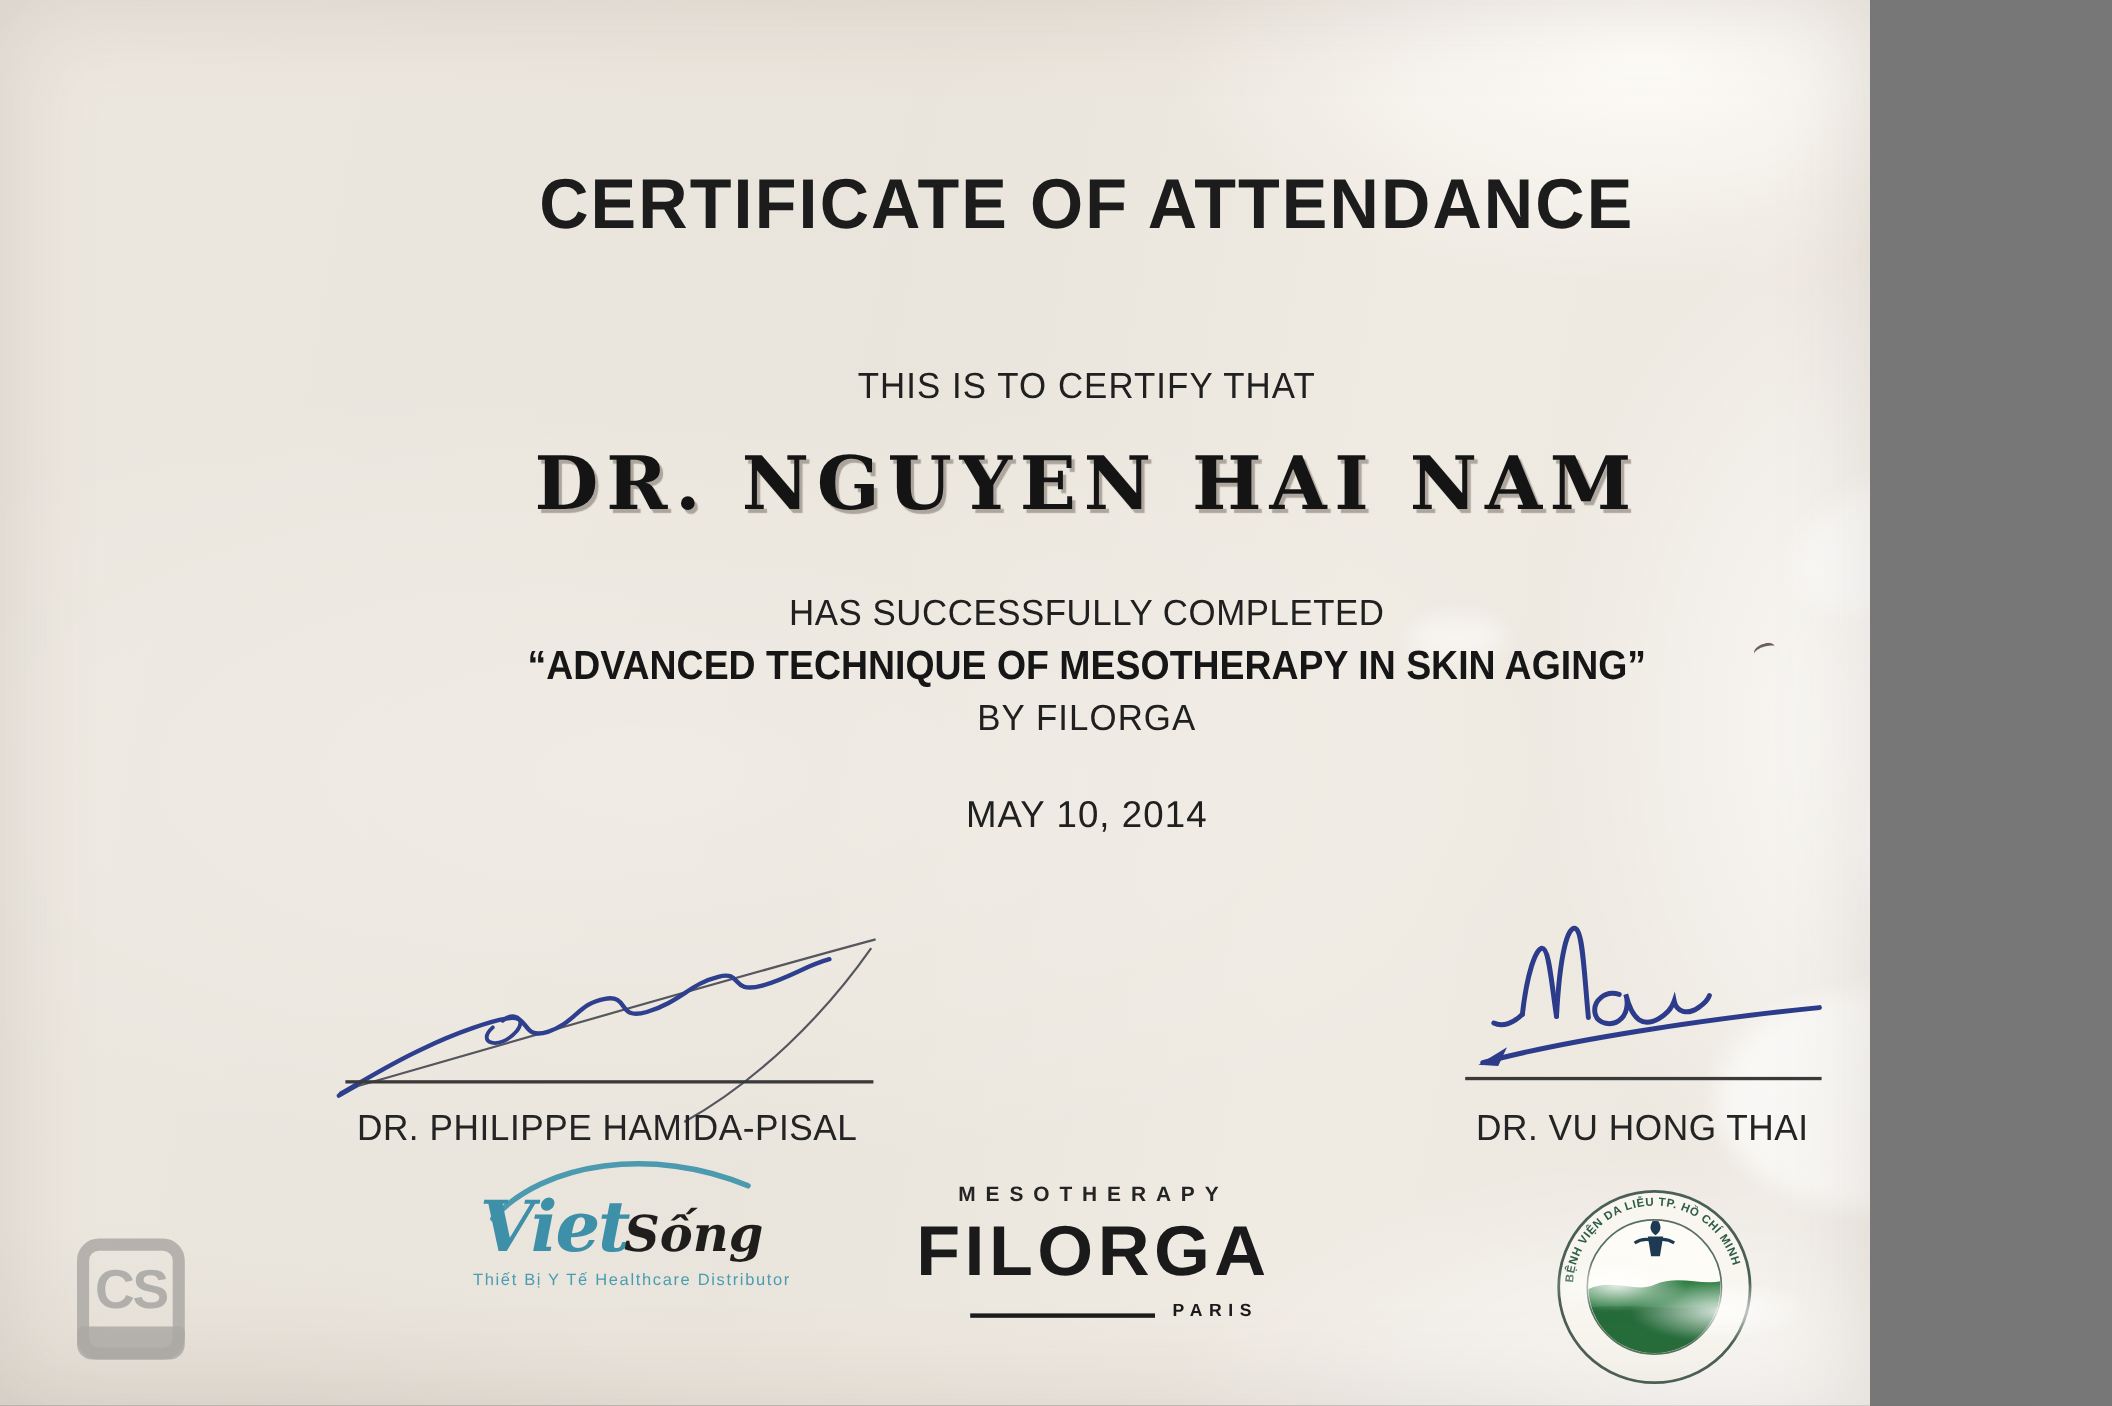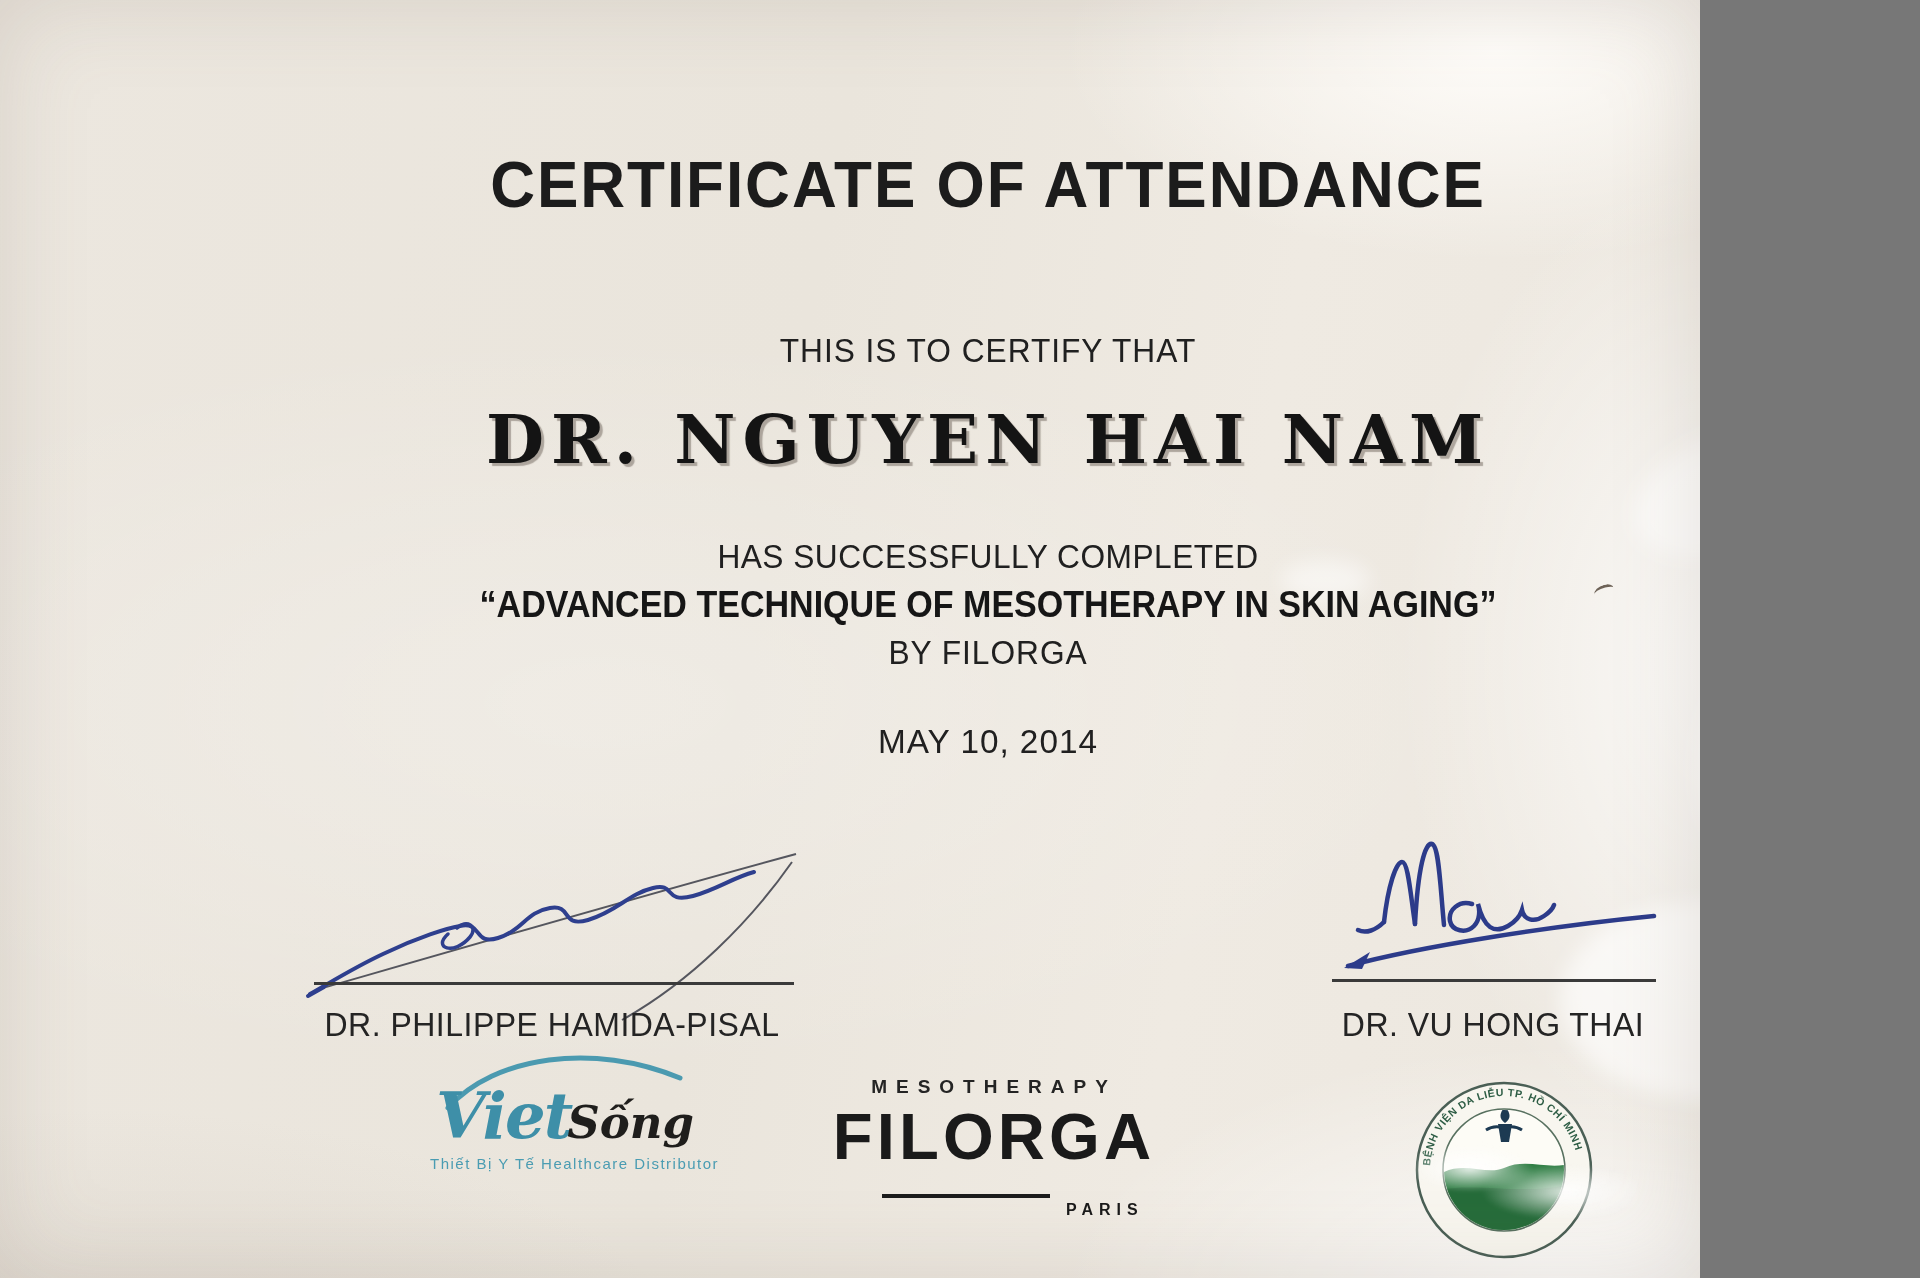--- a/index.html
+++ b/index.html
@@ -39,21 +39,21 @@
   .vietsong{left:430px;top:1052px;width:270px;height:150px;text-align:center;}
   .vietsong .wordline{position:relative;margin-top:26px;white-space:nowrap;}
   .viet{font-family:"DejaVu Serif",serif;font-style:italic;font-weight:600;font-size:64px;color:#3e8fa8;letter-spacing:-2px;}
   .song{font-family:"DejaVu Serif",serif;font-style:italic;font-weight:700;font-size:45px;color:#1f1e1c;margin-left:-4px;}
   .vs-tagline{margin-top:2px;font-size:15px;letter-spacing:1.5px;color:#4a9cb2;white-space:nowrap;}
 
   .filorga{left:820px;top:1076px;width:348px;height:135px;text-align:center;color:#1a1a1a;}
   .fil-lab{font-size:19px;font-weight:700;letter-spacing:9px;color:#242424;}
   .fil-name{margin-top:2px;font-size:64px;font-weight:700;letter-spacing:4px;transform:scaleX(1.02);}
   .fil-rule{position:absolute;left:62px;top:118px;width:168px;height:4px;background:#1c1c1c;}
-  .fil-paris{position:absolute;left:246px;top:107px;font-size:16px;font-weight:700;letter-spacing:6px;margin-top:18px;}
+  .fil-paris{position:absolute;left:246px;top:107px;font-size:16px;font-weight:700;letter-spacing:6px;}
 
   .seal{left:1412px;top:1078px;}
   .seal-glare{left:1398px;top:1120px;width:240px;height:120px;pointer-events:none;
     background:
       radial-gradient(ellipse 90px 34px at 30% 40%, rgba(255,255,255,0.9), rgba(255,255,255,0) 70%),
       radial-gradient(ellipse 120px 40px at 70% 60%, rgba(255,255,255,0.85), rgba(255,255,255,0) 70%);
     filter:blur(2px);}
 
   .blob{pointer-events:none;border-radius:50%;filter:blur(10px);background:rgba(255,255,255,0.55);}
   .blob.b1{left:1630px;top:430px;width:220px;height:120px;transform:rotate(-20deg);}
@@ -147,15 +147,19 @@
       <path d="M 93,28 c 5,7 7,12 0,17 c -7,-5 -5,-10 0,-17" fill="#1d3a52"></path>
       <path d="M 74,52 c 6,-4 12,-4 18,-2 c 6,-2 12,-2 18,2" fill="none" stroke="#1d3a52" stroke-width="3"></path>
     </g>
     <text font-family="Liberation Sans, sans-serif" font-size="10.5" font-weight="bold" fill="#2e5d45" letter-spacing="0.6">
       <textPath href="#arcTop" startOffset="4">BỆNH VIỆN DA LIỄU TP. HỒ CHÍ MINH</textPath>
     </text>
   </svg>
   <div class="abs seal-glare"></div>
 
   <div class="abs watermark">
+    <div class="cs-box">
+      <div class="cs-letters">CS</div>
+      <div class="cs-bar"></div>
+    </div>
   </div>
 
 </div>
 
 </body></html>

